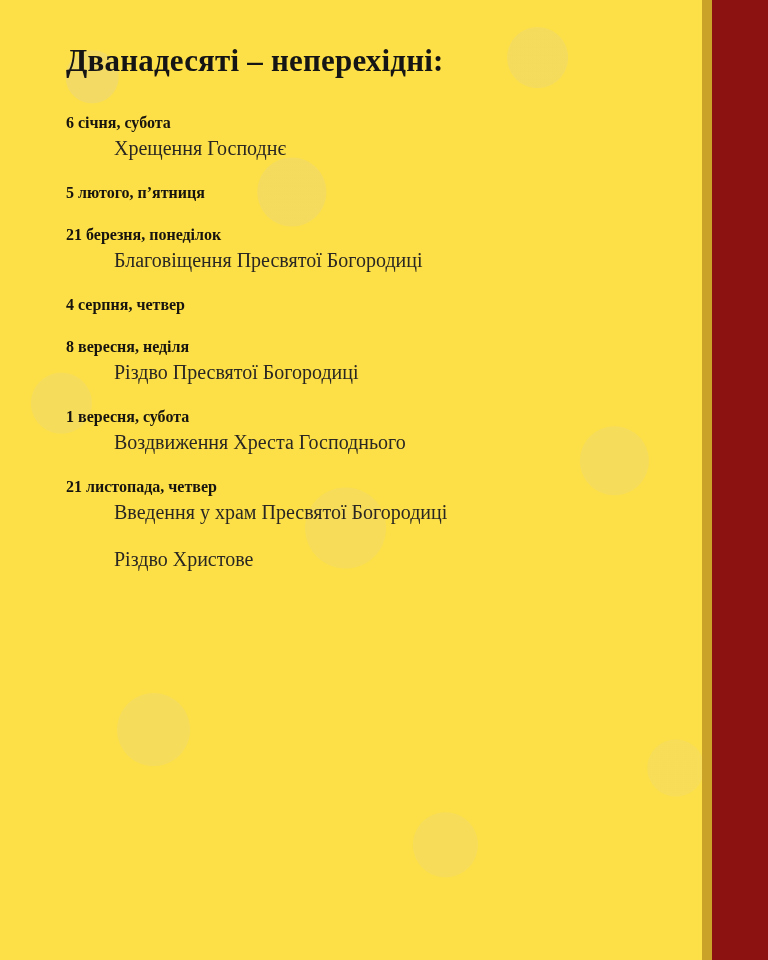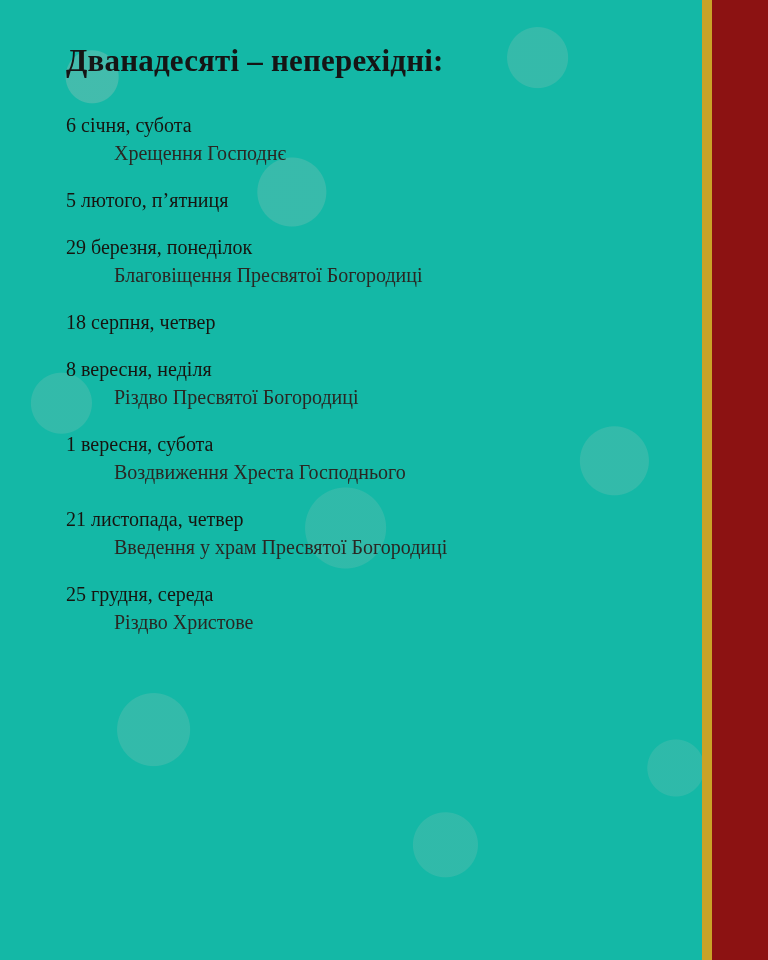--- a/index.html
+++ b/index.html
@@ -76,73 +76,72 @@
   }
 
   .feast {
     margin-bottom: 22px;
   }
   .feast:last-child {
     margin-bottom: 0;
   }
 
   .feast-date {
-    font-size: 20px;
-    font-weight: normal;
+    font-size: 16px;
+    font-weight: bold;
     color: #17140f;
     line-height: 1.25;
     margin-bottom: 3px;
   }
 
   .feast-name {
     font-size: 20px;
     font-weight: normal;
     color: #2a2723;
     line-height: 1.25;
     margin-left: 48px;
   }
 </style>
 </head>
 <body>
 
-<div class="page" style="background: #14b8a6;">
+<div class="page" style="background: #fde047;">
   <div class="bg-ornament"></div>
 
   <div class="edge-band edge-band-gold" style="background: rgb(201, 162, 39);"></div>
   <div class="edge-band edge-band-maroon" style="background: rgb(140, 18, 18);"></div>
 
   <div class="content">
     <h1 class="title">Дванадесяті – неперехідні:</h1>
 
     <div class="feast-list">
         <div class="feast">
           <div class="feast-date">6 січня, субота</div>
           <div class="feast-name">Хрещення Господнє</div>
         </div>
         <div class="feast">
           <div class="feast-date">5 лютого, п’ятниця</div>
         </div>
         <div class="feast">
-          <div class="feast-date">29 березня, понеділок</div>
+          <div class="feast-date">21 березня, понеділок</div>
           <div class="feast-name">Благовіщення Пресвятої Богородиці</div>
         </div>
         <div class="feast">
-          <div class="feast-date">18 серпня, четвер</div>
+          <div class="feast-date">4 серпня, четвер</div>
         </div>
         <div class="feast">
           <div class="feast-date">8 вересня, неділя</div>
           <div class="feast-name">Різдво Пресвятої Богородиці</div>
         </div>
         <div class="feast">
           <div class="feast-date">1 вересня, субота</div>
           <div class="feast-name">Воздвиження Хреста Господнього</div>
         </div>
         <div class="feast">
           <div class="feast-date">21 листопада, четвер</div>
           <div class="feast-name">Введення у храм Пресвятої Богородиці</div>
         </div>
         <div class="feast">
-          <div class="feast-date">25 грудня, середа</div>
           <div class="feast-name">Різдво Христове</div>
         </div>
       </div>
   </div>
 </div>
 
 </body></html>

